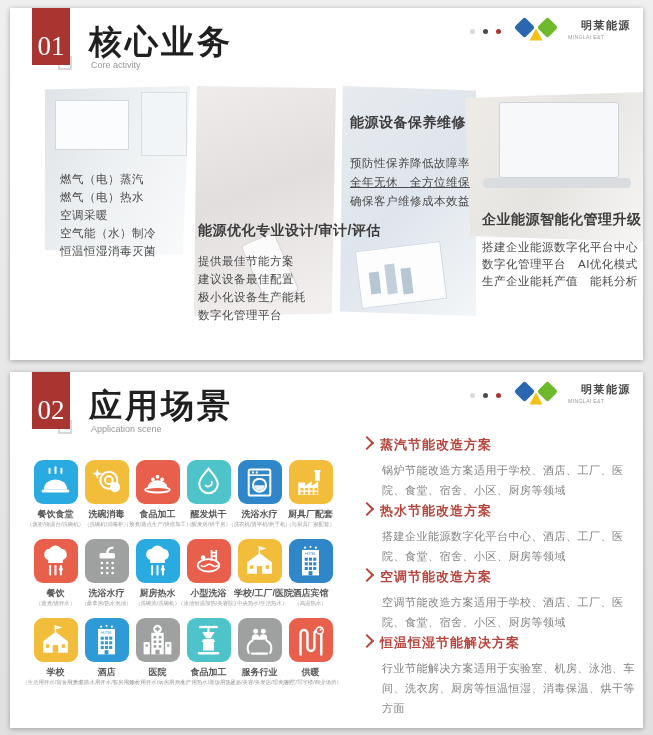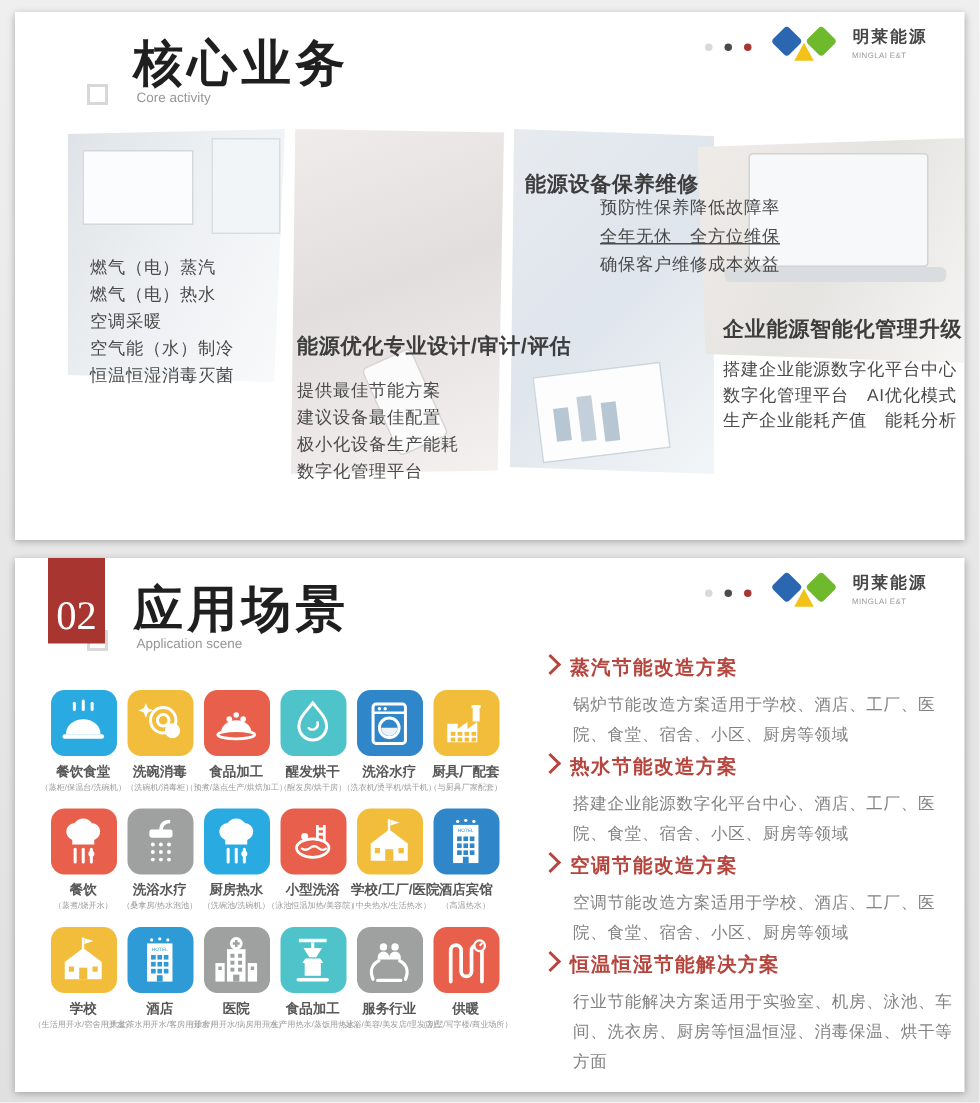--- a/index.html
+++ b/index.html
@@ -16,21 +16,21 @@
   .num-box{position:absolute;left:22px;top:0;width:38px;height:54px;background:var(--accent);
     color:#fff;z-index:2;display:flex;align-items:flex-end;justify-content:center;
     font-family:"Liberation Serif","DejaVu Serif",serif;font-size:27px;padding-bottom:3px;}
   .sq{position:absolute;left:48px;top:48px;width:14px;height:14px;box-sizing:border-box;
     background:#fff;border:2px solid #d8d8d8;z-index:1;}
   .slide-title{position:absolute;left:79px;top:20px;margin:0;font-size:33px;line-height:28px;
     letter-spacing:3px;color:#1f1f1f;font-weight:bold;z-index:2;}
   .slide-sub{position:absolute;left:81px;top:52px;font-size:9px;color:#979797;z-index:2;}
 
   
-  .brand{position:absolute;right:12px;top:8px;display:flex;align-items:center;gap:9px;z-index:2;}
+  .brand{position:absolute;right:12px;top:8px;display:flex;align-items:center;gap:9px;z-index:2;text-align:right;}
   .dots{display:flex;gap:8px;align-items:center;margin-right:3px;}
   .dot{width:5px;height:5px;border-radius:50%;}
   .logo-mark svg{display:block;}
   .logo-text{line-height:1;}
   .logo-cn{font-size:11px;font-weight:bold;color:#474747;letter-spacing:1.5px;}
   .logo-en{font-size:9px;color:#9a9a9a;transform:scale(.58);transform-origin:0 50%;
     white-space:nowrap;margin-top:2px;letter-spacing:.5px;}
 
   
   .photo{position:absolute;z-index:0;overflow:hidden;}
@@ -68,20 +68,23 @@
     border-top:2.5px solid var(--section-red);border-right:2.5px solid var(--section-red);
     transform:rotate(45deg);}
   .solution h4{margin:0 0 6px 18px;font-size:13px;color:var(--section-red);letter-spacing:1px;}
   .solution p{margin:0 0 0 20px;width:260px;font-size:11px;color:#828282;line-height:20px;
     letter-spacing:.5px;}
 </style>
 </head>
 <body>
 
 <section class="card" id="card1">
+  <div class="num-box">
+    <span>01</span>
+  </div>
   <div class="sq"></div>
   <h1 class="slide-title">核心业务</h1>
   <div class="slide-sub">Core activity</div>
 
   <div class="brand">
     <div class="dots">
       <span class="dot" style="background:var(--dot-light)"></span>
       <span class="dot" style="background:var(--dot-dark)"></span>
       <span class="dot" style="background:var(--accent)"></span>
     </div>
@@ -130,21 +133,21 @@
         <h3>能源优化专业设计/审计/评估</h3>
         <div style="margin-top: 14px;">
           <div class="it" style="line-height: 18px;">提供最佳节能方案</div>
           <div class="it" style="line-height: 18px;">建议设备最佳配置</div>
           <div class="it" style="line-height: 18px;">极小化设备生产能耗</div>
           <div class="it" style="line-height: 18px;">数字化管理平台</div>
         </div>
       </div>
       <div class="col" style="left: 340px; top: 106px; width: 170px;">
         <h3>能源设备保养维修</h3>
-        <div style="margin-top: 0; text-align: right;">
+        <div style="margin-top: 24px;">
           <div class="it" style="line-height: 19px;">预防性保养降低故障率</div>
           <div class="it" style="line-height: 19px; text-decoration: underline;">全年无休　全方位维保</div>
           <div class="it" style="line-height: 19px;">确保客户维修成本效益</div>
         </div>
       </div>
       <div class="col" style="left: 472px; top: 203px; width: 175px;">
         <h3>企业能源智能化管理升级</h3>
         <div style="margin-top: 12px;">
           <div class="it" style="line-height: 17px;">搭建企业能源数字化平台中心</div>
           <div class="it" style="line-height: 17px;">数字化管理平台　AI优化模式</div>

